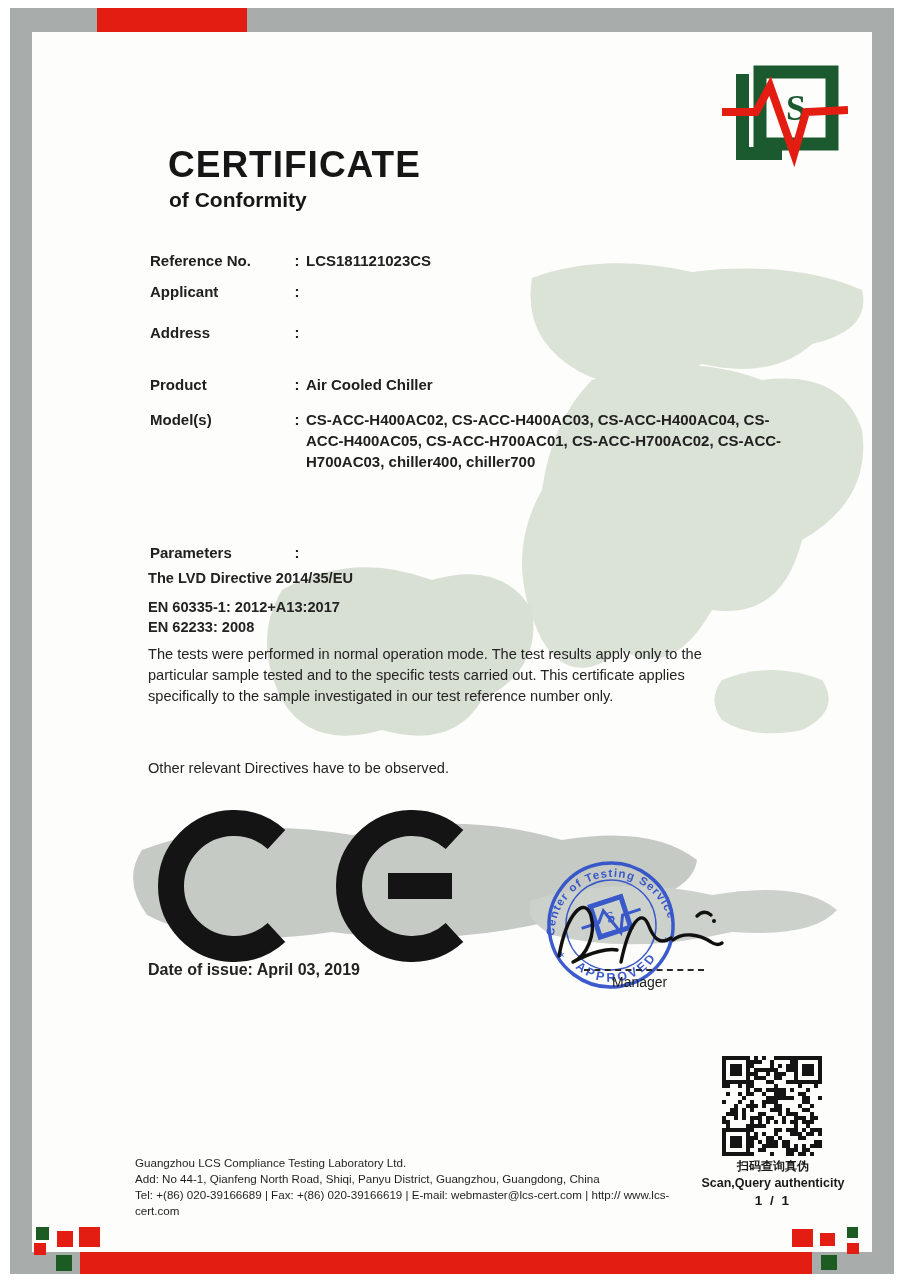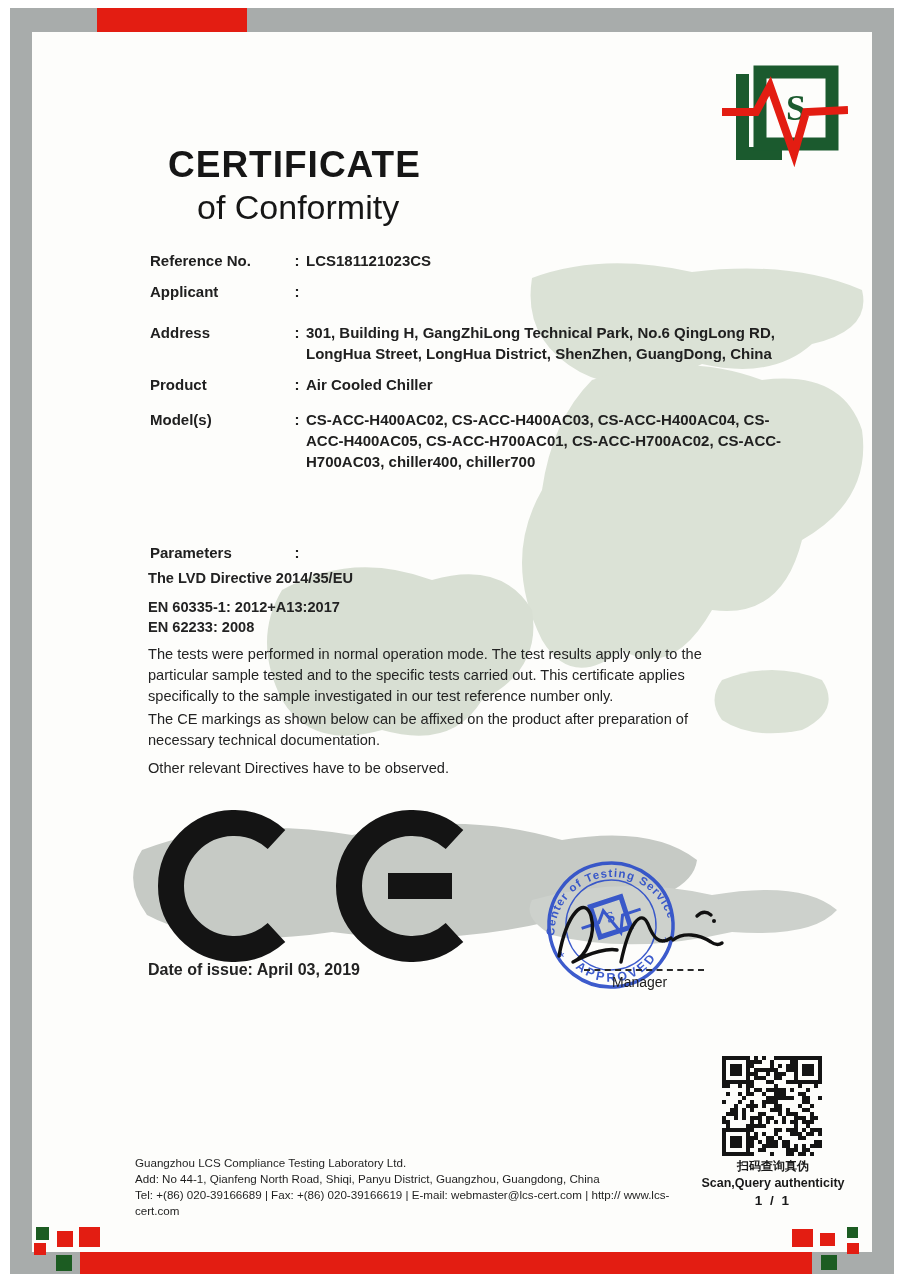--- a/index.html
+++ b/index.html
@@ -16,21 +16,21 @@
   .frame-br     { left:812px; top:1252px; width:62px; height:22px; }
   .red-seg-top  { position:absolute; left:97px; top:8px; width:150px; height:24px; background:#e31d12; }
   .red-bar-bottom { position:absolute; left:80px; top:1252px; width:732px; height:22px; background:#e31d12; }
   .sq { position:absolute; }
 
   .page { position:absolute; left:32px; top:32px; width:840px; height:1220px; background:#fdfdfb; }
 
   .wm { position:absolute; left:32px; top:260px; width:840px; height:760px; pointer-events:none; }
 
   .title1 { position:absolute; left:168px; top:144px; font-size:37px; font-weight:bold; letter-spacing:1px; color:#161616; }
-  .title2 { position:absolute; left:169px; top:188px; font-size:34px; font-weight:normal; color:#161616;margin-left:28px; }
+  .title2 { position:absolute; left:169px; top:188px; font-size:21px; font-weight:bold; color:#161616; }
 
   .field { position:absolute; left:150px; width:660px; display:grid; grid-template-columns:138px 18px 482px; font-size:15px; font-weight:bold; line-height:1.4; color:#202020; }
   .field .colon { text-align:center; }
   .f-ref   { top:250px; }
   .f-app   { top:281px; }
   .f-addr  { top:322px; }
   .f-prod  { top:374px; }
   .f-model { top:409px; }
   .f-param { top:499px;margin-top:43px; }
 
@@ -99,21 +99,20 @@
     <span class="colon">:</span>
     <span>LCS181121023CS</span>
   </div>
   <div class="field f-app">
     <span>Applicant</span>
     <span class="colon">:</span>
   </div>
   <div class="field f-addr">
     <span>Address</span>
     <span class="colon">:</span>
-    <span>301, Building H, GangZhiLong Technical Park, No.6 QingLong RD, LongHua Street, LongHua District, ShenZhen, GuangDong, China</span>
   </div>
   <div class="field f-prod">
     <span>Product</span>
     <span class="colon">:</span>
     <span>Air Cooled Chiller</span>
   </div>
   <div class="field f-model">
     <span>Model(s)</span>
     <span class="colon">:</span>
     <span>CS-ACC-H400AC02, CS-ACC-H400AC03, CS-ACC-H400AC04, CS-ACC-H400AC05, CS-ACC-H700AC01, CS-ACC-H700AC02, CS-ACC-H700AC03, chiller400, chiller700</span>
@@ -122,21 +121,20 @@
     <span>Parameters</span>
     <span class="colon">:</span>
   </div>
 
   <div class="para p-lvd">The LVD Directive 2014/35/EU</div>
   <div class="para p-std">
     <div>EN 60335-1: 2012+A13:2017</div>
     <div>EN 62233: 2008</div>
   </div>
   <div class="para p-tests">The tests were performed in normal operation mode. The test results apply only to the particular sample tested and to the specific tests carried out. This certificate applies specifically to the sample investigated in our test reference number only.</div>
-  <div class="para p-ce">The CE markings as shown below can be affixed on the product after preparation of necessary technical documentation.</div>
   <div class="para p-other">Other relevant Directives have to be observed.</div>
 
   <svg class="ce-mark" width="330" height="152" viewBox="0 0 330 152">
     <path d="M 130.5 29.5 A 63 63 0 1 0 130.5 122.5" fill="none" stroke="#141414" stroke-width="26"></path>
     <path d="M 308.5 29.5 A 63 63 0 1 0 308.5 122.5" fill="none" stroke="#141414" stroke-width="26"></path>
     <rect x="242" y="63" width="64" height="26" fill="#141414"></rect>
   </svg>
 
   <div class="para p-date">Date of issue: April 03, 2019</div>
 

